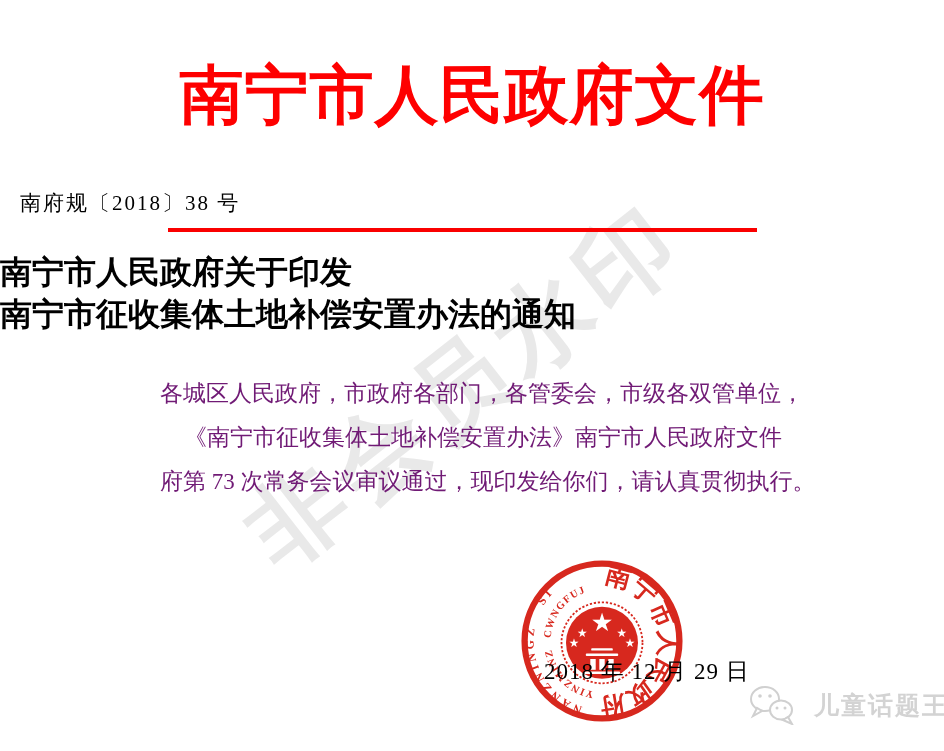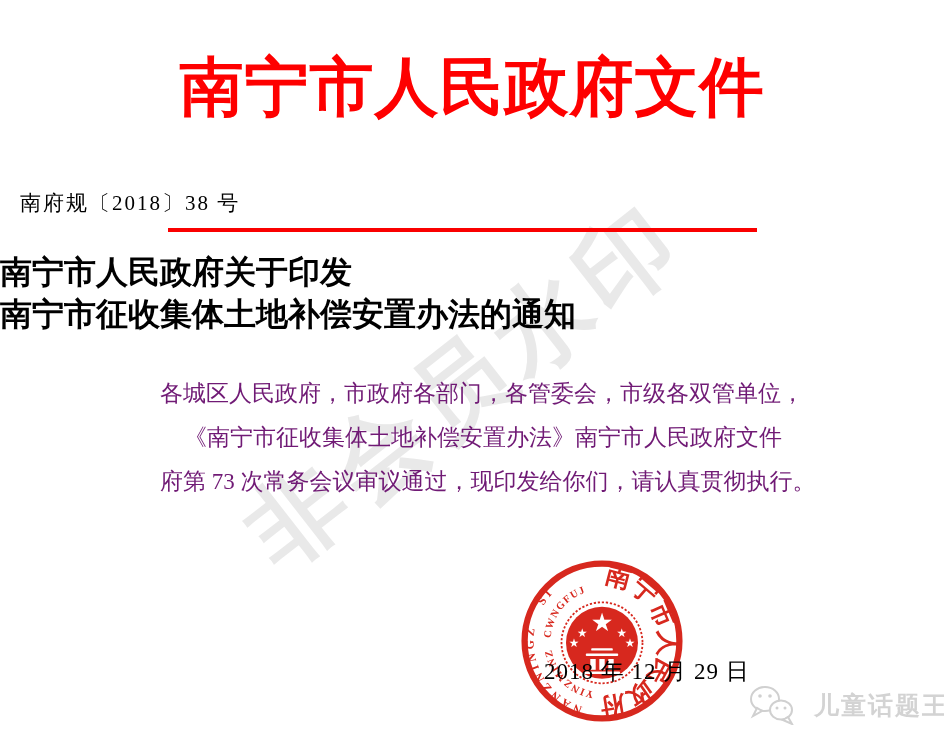--- a/index.html
+++ b/index.html
@@ -24,21 +24,21 @@
     font-family:"Liberation Sans", sans-serif;
   }
   .layer{position:relative;z-index:1;}
   .doc-header{
     position:absolute;left:0;right:0;top:44px;
     text-align:center;
     font-size:64px;line-height:80px;
     font-weight:bold;
     color:#fe0000;
     letter-spacing:1px;
-    margin:4px;
+    margin:12px;
   }
   .doc-number{
     position:absolute;left:0;right:0;top:189px;
     font-size:21px;
     letter-spacing:2px;
     color:#000;
     margin-left:20px;
   }
   .red-rule{
     position:absolute;left:168px;top:228px;

